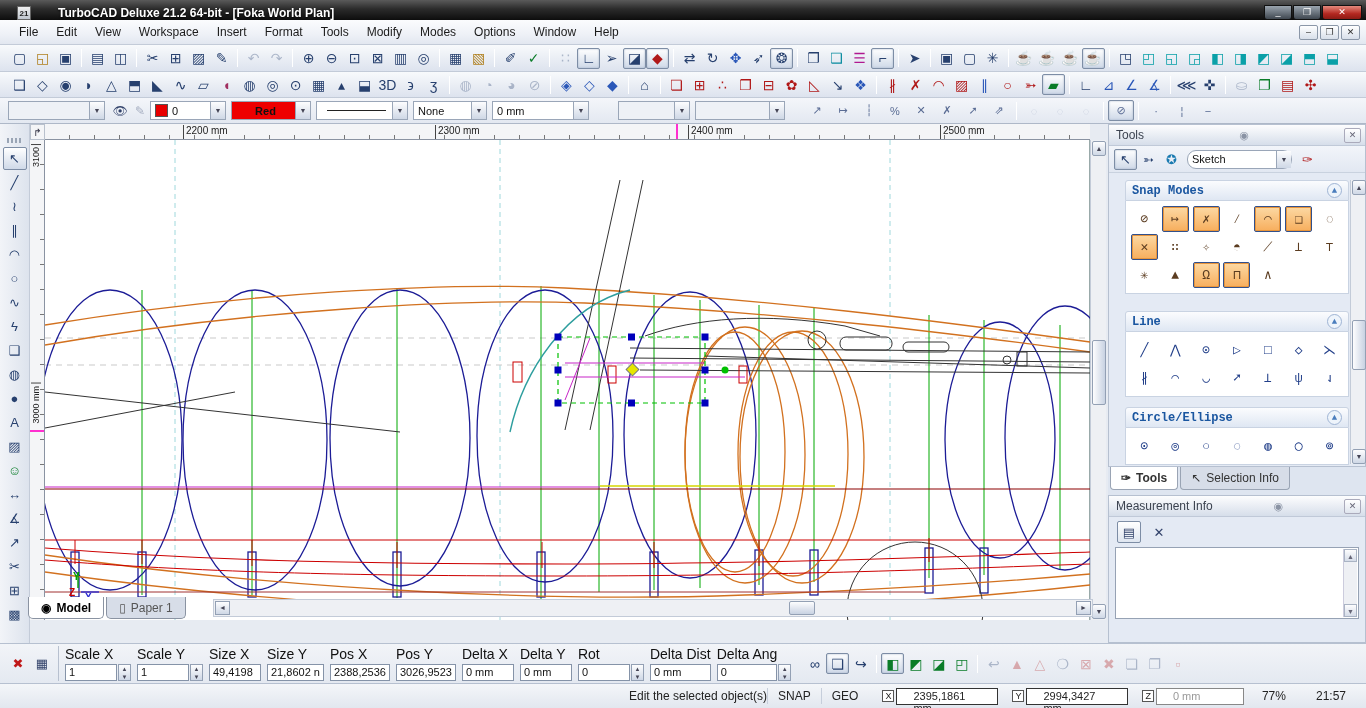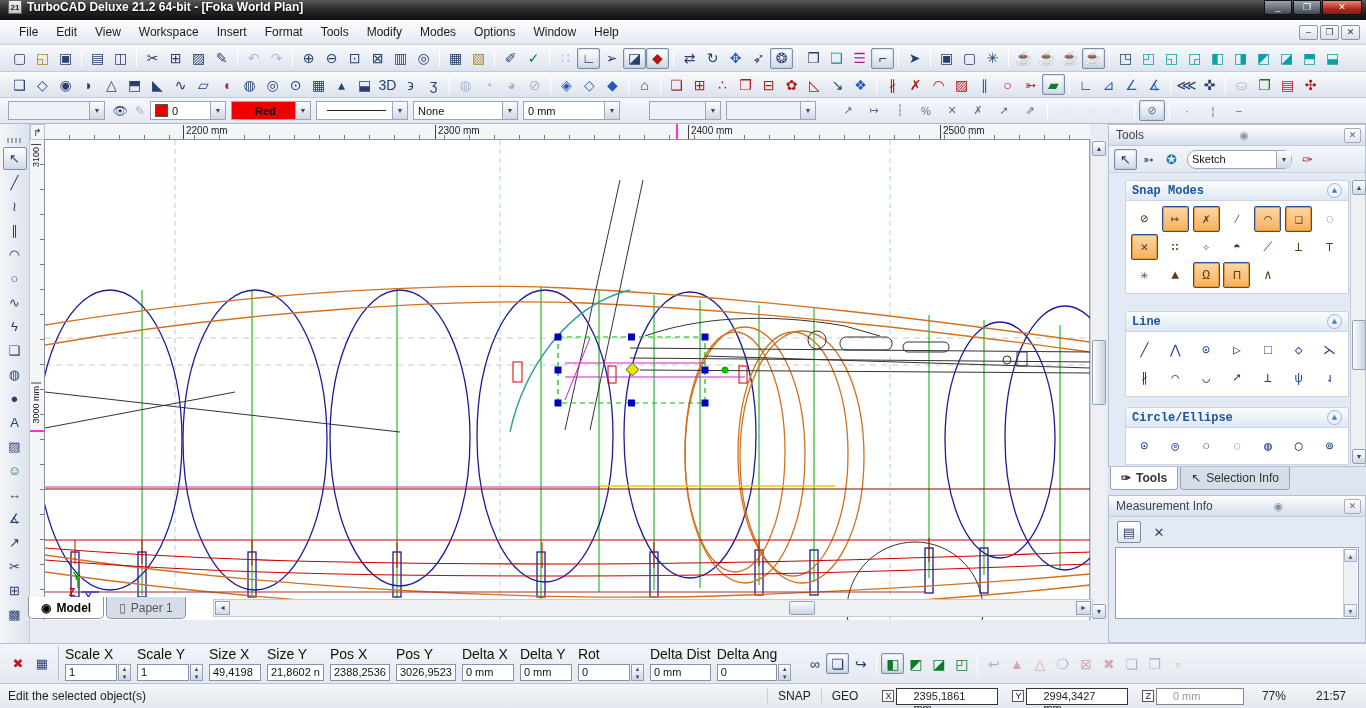--- a/index.html
+++ b/index.html
@@ -3,21 +3,21 @@
 <meta charset="utf-8">
 <style>
   * { margin:0; padding:0; box-sizing:border-box; }
   html,body { width:1366px; height:708px; overflow:hidden; }
   body { font-family:"Liberation Sans", sans-serif; font-size:11px; color:#111; background:#dfe4ec; }
   .app { position:absolute; inset:0; width:1366px; height:708px; }
 
   
   .titlebar { position:absolute; left:0; top:0; width:1366px; height:20px;
     background:linear-gradient(#5a5a5a,#2b2b2b 45%,#0d0d0d); color:#fff;
-    display:flex; align-items:flex-start; padding-left:8px; }
+    display:flex; align-items:flex-end; padding-left:17px;gap:22px; }
   .appicon { width:14px; height:14px; background:linear-gradient(#efefef,#bfc6cf); color:#222;
     font-size:8px; font-weight:bold; display:flex; align-items:center; justify-content:center;
     border:1px solid #666; margin-right:5px; }
   .titletext { font-size:12px; font-weight:bold; text-shadow:0 1px 2px #000; }
   .winbtns { margin-left:auto; display:flex; margin-right:4px; }
   .wbtn { width:28px; height:15px; margin-left:1px; border:1px solid #111; border-radius:0 0 3px 3px;
     background:linear-gradient(#9aa4ae,#3f4750); color:#fff; font-size:9px; line-height:13px;
     text-align:center; }
   .wbtn.close { width:40px; background:linear-gradient(#e58a7d,#b32720 60%,#8c1a14); }
 
@@ -156,21 +156,21 @@
   .ifld .spinner { display:none; position:absolute; right:-14px; bottom:0; width:13px; height:17px;
     background:linear-gradient(#fdfdfe,#cfd8e6); border:1px solid #93a0b4; font-size:6px; color:#445;
     text-align:center; line-height:8px; }
   .ifld.spin { margin-right:20px; }
   .ifld.spin .spinner { display:block; }
   .instools { display:flex; align-items:center; margin-left:6px; }
 
   
   .statusbar { position:absolute; left:0; top:684px; width:1366px; height:24px;
     background:linear-gradient(#f4f6f9,#e2e7ef); display:flex; align-items:center; font-size:12px; color:#222; }
-  .stmsg { padding-left:8px; width:840px; }
+  .stmsg { padding-left:8px; width:840px;text-align:right; }
   .stseg { padding:0 10px; border-left:1px solid #c6cedb; height:16px; display:flex; align-items:center; }
   .coord { display:flex; align-items:center; margin-left:14px; }
   .coord .axico { font-size:9px; border:1px solid #555; padding:0 2px; margin-right:2px; background:#fff; line-height:10px; }
   .coord .cbox { width:102px; height:17px; border:1px solid #333; background:#fff; padding:1px 16px; font-size:11px; }
   .coord .cbox.dim { color:#999; border-color:#888; }
   .stzoom { margin-left:18px; } .sttime { margin-left:30px; margin-right:20px; }
 </style>
 </head>
 <body>
 
@@ -571,21 +571,21 @@
         <span class="arrow">▼</span>
     </span>
     <span class="combo redsel" style="width:80px">
       <span class="val">Red</span>
         <span class="arrow">▼</span>
     </span>
     <span class="combo" style="width:92px">
       <span class="lineglyph"></span>
         <span class="arrow">▼</span>
     </span>
-    <span class="combo" style="width:105px">
+    <span class="combo" style="width:74px">
       <span class="val">None</span>
         <span class="arrow">▼</span>
     </span>
     <span class="combo" style="width:97px">
       <span class="val">0 mm</span>
         <span class="arrow">▼</span>
     </span>
     <span class="combo disabled" style="width:72px;margin-left:24px">
       <span class="val"></span>
         <span class="arrow">▼</span>

